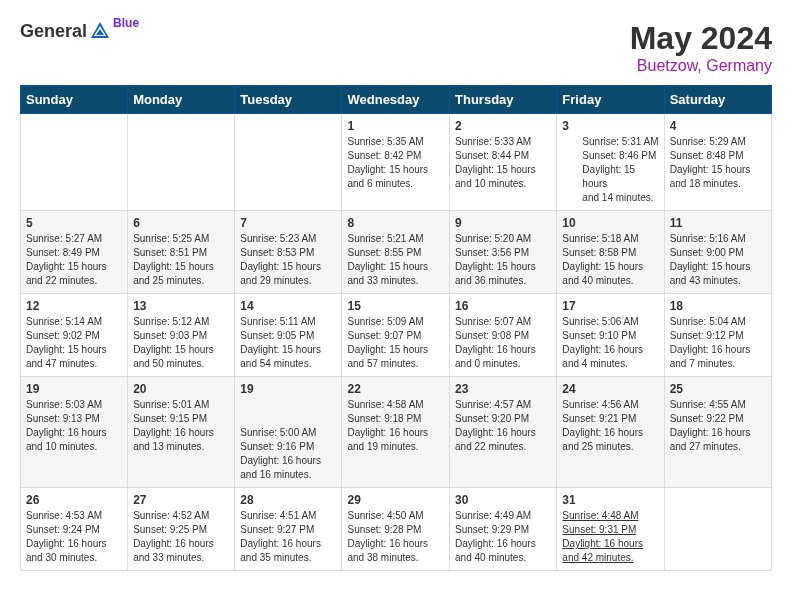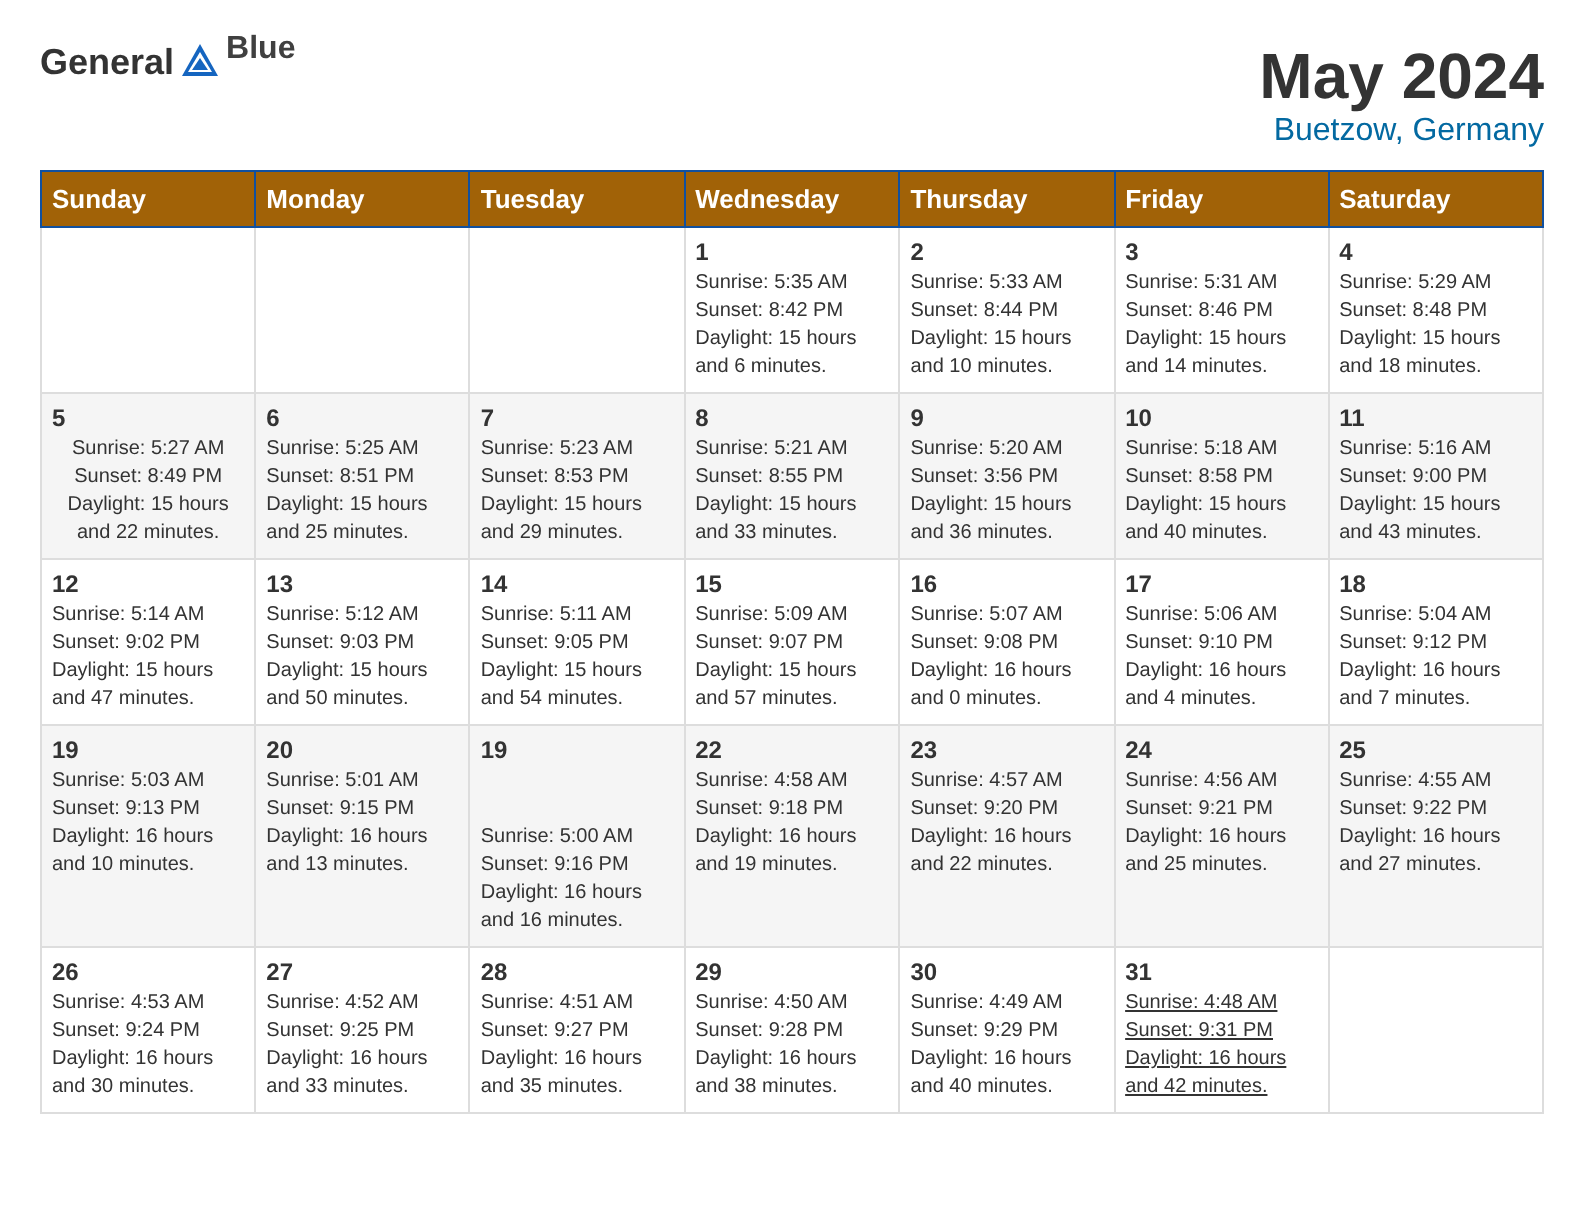--- a/index.html
+++ b/index.html
@@ -19,29 +19,29 @@
     .title-block {
       text-align: right;
     }
     .month-year {
       font-size: 32px;
       font-weight: bold;
       color: #333;
     }
     .location {
       font-size: 16px;
-      color: #0369a1;
+      color: #a21caf;
     }
     .calendar {
       width: 100%;
       border-collapse: collapse;
       border: 1px solid #ccc;
     }
     .calendar th {
-      background-color: #a16207;
+      background-color: #0c4a6e;
       color: #fff;
       font-size: 13px;
       font-weight: bold;
       padding: 6px 5px;
       text-align: left;
       border: 1px solid #1050a0;
     }
     .calendar td {
       vertical-align: top;
       padding: 5px 5px;
@@ -89,21 +89,21 @@
 <div class="header">
   <div class="logo-wrapper">
     <div class="logo-line1">
       <span style="font-size:18px;font-weight:bold;color:#333;">General</span>
       <svg width="22" height="22" viewBox="0 0 22 22" style="margin: 0 2px;">
         <polygon points="11,2 20,18 2,18" fill="#1565c0"></polygon>
         <polygon points="11,6 17,16 5,16" fill="#fff"></polygon>
         <polygon points="11,9 15,15 7,15" fill="#1565c0"></polygon>
       </svg>
     </div>
-    <span style="font-size:16px;font-weight:bold;color:#404040;margin-top:-4px;">Blue</span>
+    <span style="font-size:12px;font-weight:bold;color:#6d28d9;margin-top:-4px;">Blue</span>
   </div>
   <div class="title-block">
     <div class="month-year">May 2024</div>
     <div class="location">Buetzow, Germany</div>
   </div>
 </div>
 
 <table class="calendar">
   <thead>
     <tr>
@@ -130,37 +130,37 @@
         </td>
         <td>
           <span class="day-num">2</span>
           <div class="cell-content" style="white-space: pre-line;">Sunrise: 5:33 AM
 Sunset: 8:44 PM
 Daylight: 15 hours
 and 10 minutes.</div>
         </td>
         <td>
           <span class="day-num">3</span>
-          <div class="cell-content" style="white-space: pre-line;">Sunrise: 5:31 AM
+          <div class="cell-content" style="white-space: pre-line; margin-left: 20px;">Sunrise: 5:31 AM
 Sunset: 8:46 PM
 Daylight: 15 hours
 and 14 minutes.</div>
         </td>
         <td>
           <span class="day-num">4</span>
           <div class="cell-content" style="white-space: pre-line;">Sunrise: 5:29 AM
 Sunset: 8:48 PM
 Daylight: 15 hours
 and 18 minutes.</div>
         </td>
       </tr>
       <tr>
         <td>
           <span class="day-num">5</span>
-          <div class="cell-content" style="white-space: pre-line; text-align: center;">Sunrise: 5:27 AM
+          <div class="cell-content" style="white-space: pre-line;">Sunrise: 5:27 AM
 Sunset: 8:49 PM
 Daylight: 15 hours
 and 22 minutes.</div>
         </td>
         <td>
           <span class="day-num">6</span>
           <div class="cell-content" style="white-space: pre-line;">Sunrise: 5:25 AM
 Sunset: 8:51 PM
 Daylight: 15 hours
 and 25 minutes.</div>

